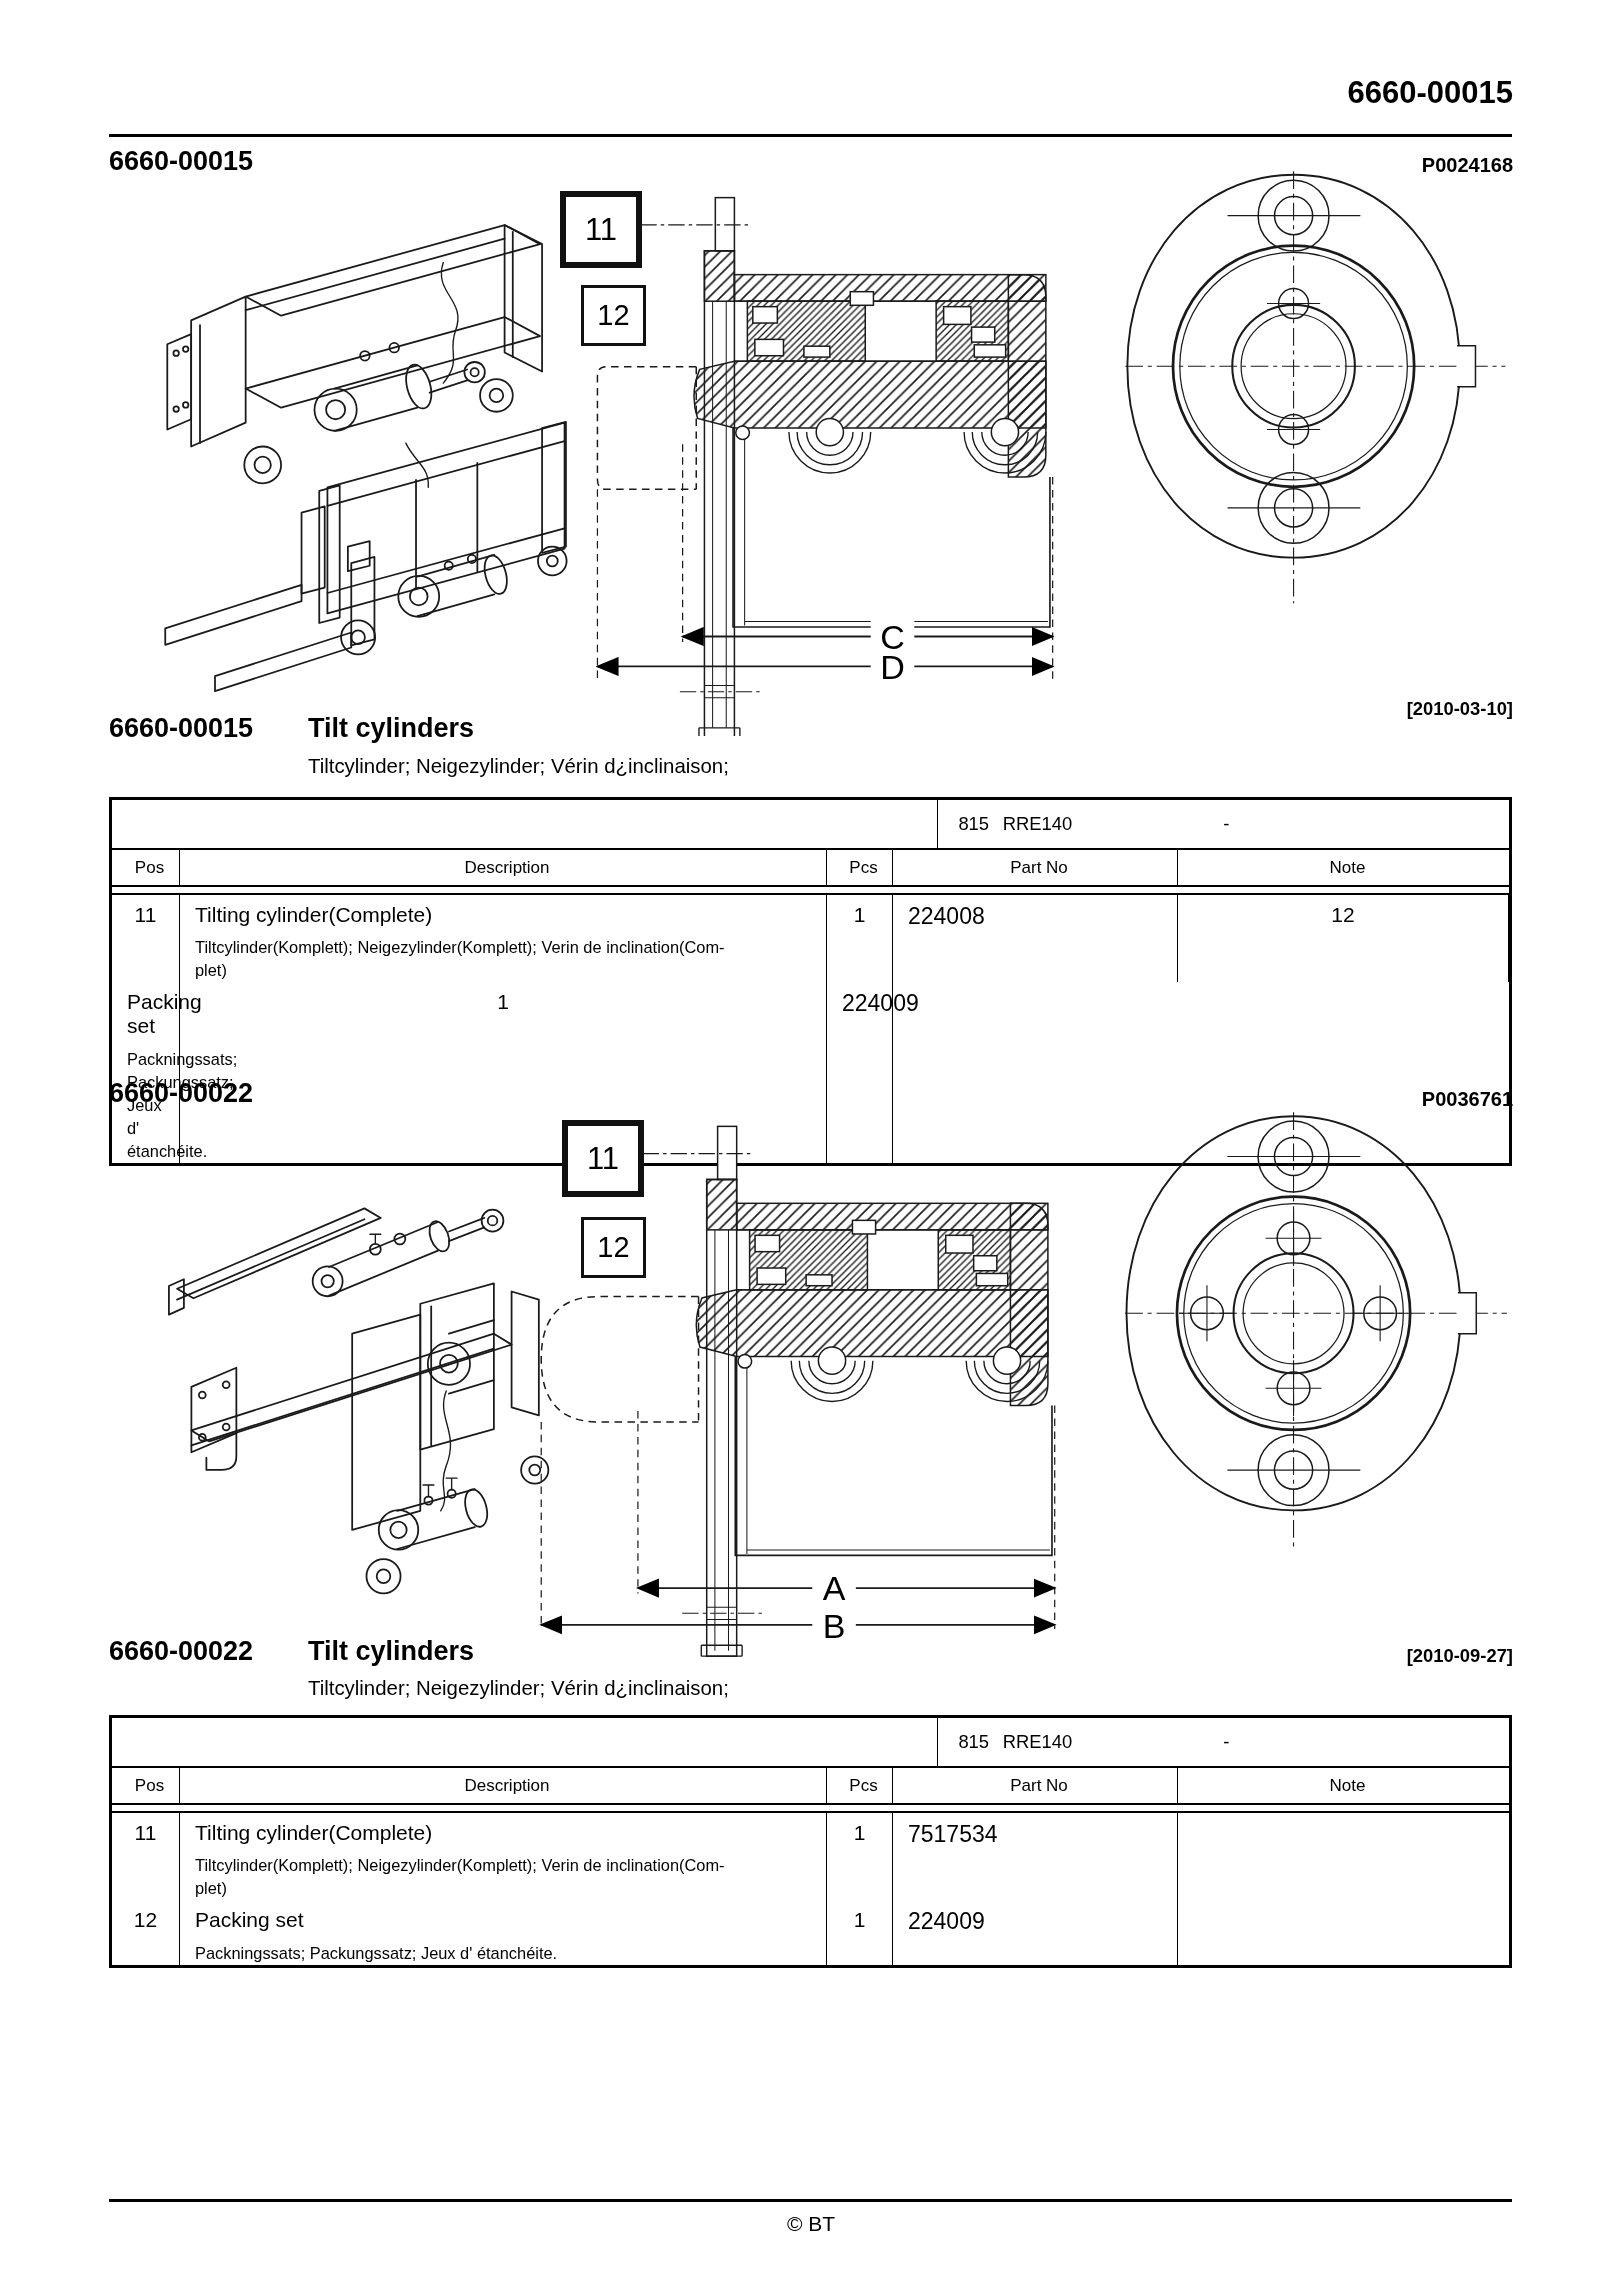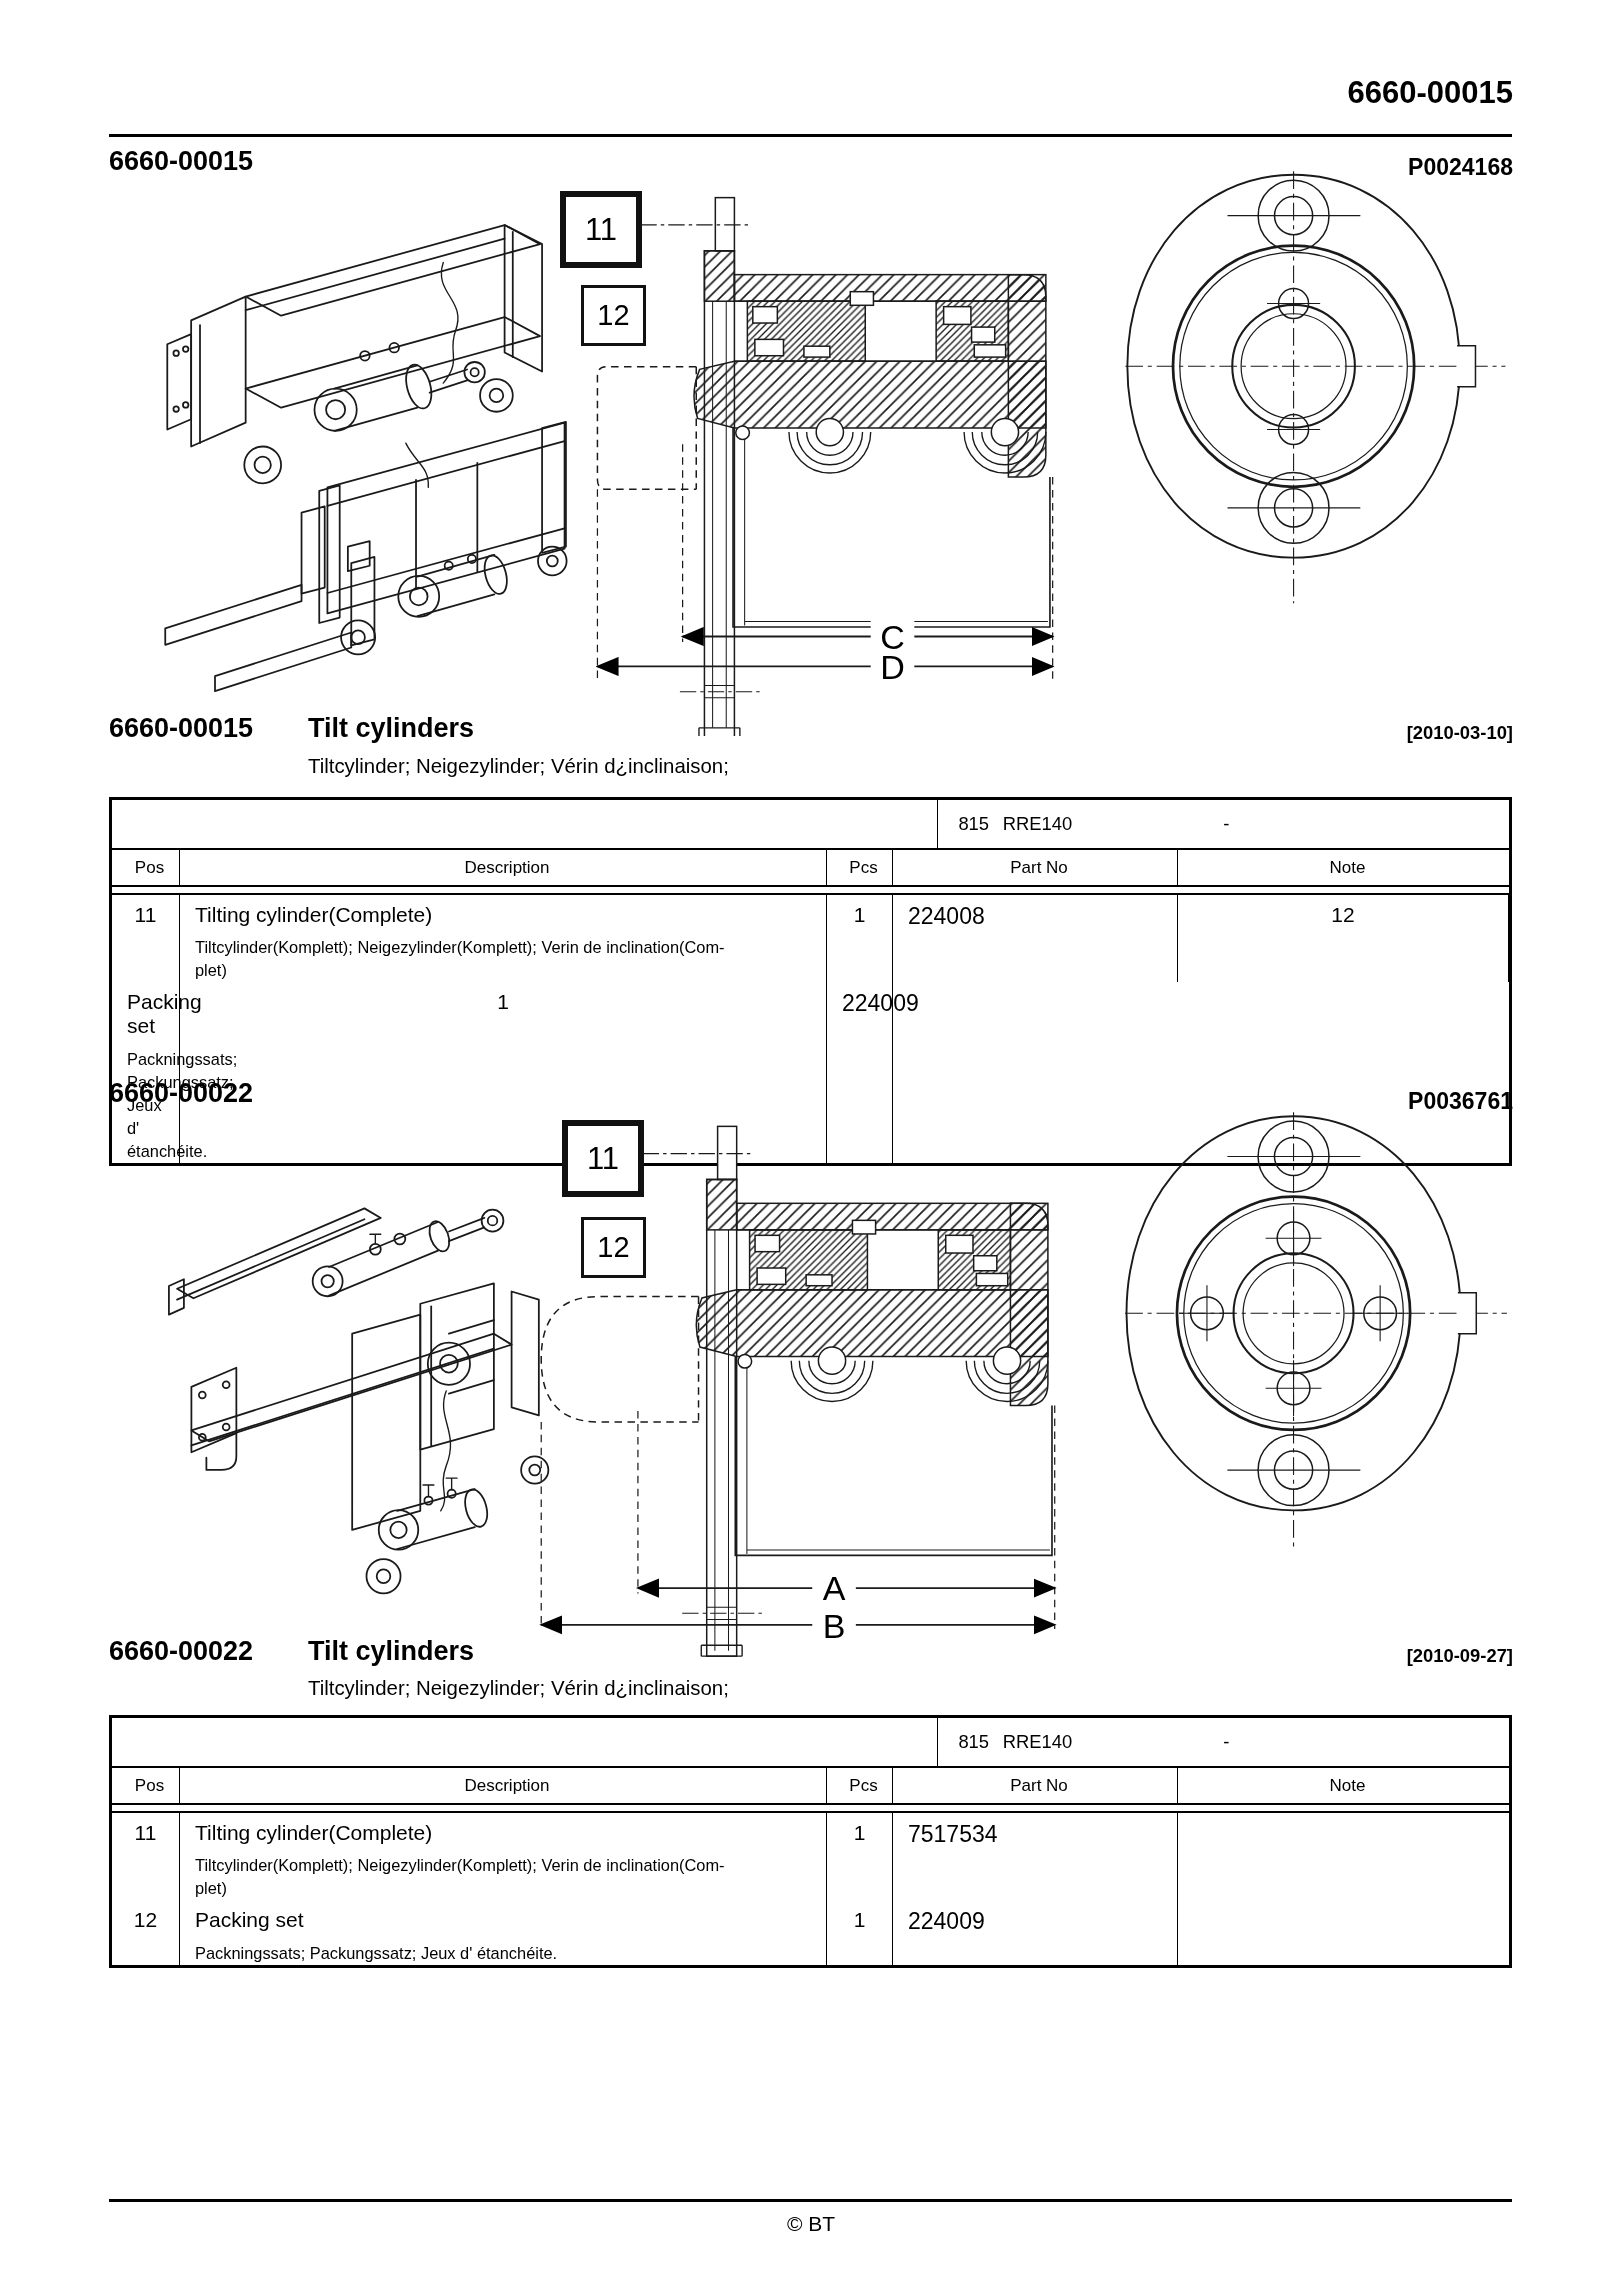--- a/index.html
+++ b/index.html
@@ -6,21 +6,21 @@
   .page{position:relative;width:1622px;height:2295px;background:#fff;color:#000;
         font-family:"Liberation Sans",sans-serif;overflow:hidden;}
   .abs{position:absolute;}
   
   .hdr-center{top:100px;left:0;width:100%;text-align:center;font-size:20.4px;font-weight:bold;}
   .hdr-right{top:75px;right:109px;font-size:31px;font-weight:bold;}
   .rule{left:109px;width:1403px;border-top:3.4px solid #000;}
   .footer-text{top:2212px;left:0;width:100%;text-align:center;font-size:21px;}
   
   .sec-code{left:109px;font-size:27px;font-weight:bold;}
-  .sec-ref{right:109px;font-size:23px;font-weight:bold;}
+  .sec-ref{right:109px;font-size:20px;font-weight:bold;}
   .title-code{left:109px;font-size:27px;font-weight:bold;}
   .title-name{left:308px;font-size:27px;font-weight:bold;}
   .title-date{right:109px;font-size:18.4px;font-weight:bold;}
   .subtitle{left:308px;font-size:20.4px;}
   
   .callout{position:absolute;background:#fff;text-align:center;
            font-size:31px;display:flex;align-items:center;justify-content:center;}
   .callout.big{width:70px;height:65px;border:6.1px solid #111;}
   .callout.small{width:59px;height:55px;border:3.4px solid #111;font-size:29px;}
   
@@ -199,21 +199,21 @@
         <path d="M208,196 H286" stroke-width="1.6"></path>
       <circle cx="247" cy="381" r="22"></circle>
         <path d="M208,381 H286" stroke-width="1.6"></path>
       <rect x="487" y="258" width="27" height="60" fill="#fff" stroke="none"></rect>
       <path d="M487,258 H514 V318 H487" stroke-width="2.2"></path>
     </g>
   </svg>
 
   <div class="abs title-code" style="top:713px">6660-00015</div>
   <div class="abs title-name" style="top:713px">Tilt cylinders</div>
-  <div class="abs title-date" style="top:722px">[2010-03-10]</div>
+  <div class="abs title-date" style="top:698px">[2010-03-10]</div>
   <div class="abs subtitle" style="top:755px">Tiltcylinder; Neigezylinder; Vérin d¿inclinaison;</div>
 
   <div class="abs ptable" style="top:797px">
     <div class="band">
       <div class="band-left"></div>
       <div class="band-right">
         <span class="mnum">815</span>
         <span class="mname">RRE140</span>
         <span class="mrange">-</span>
       </div>

